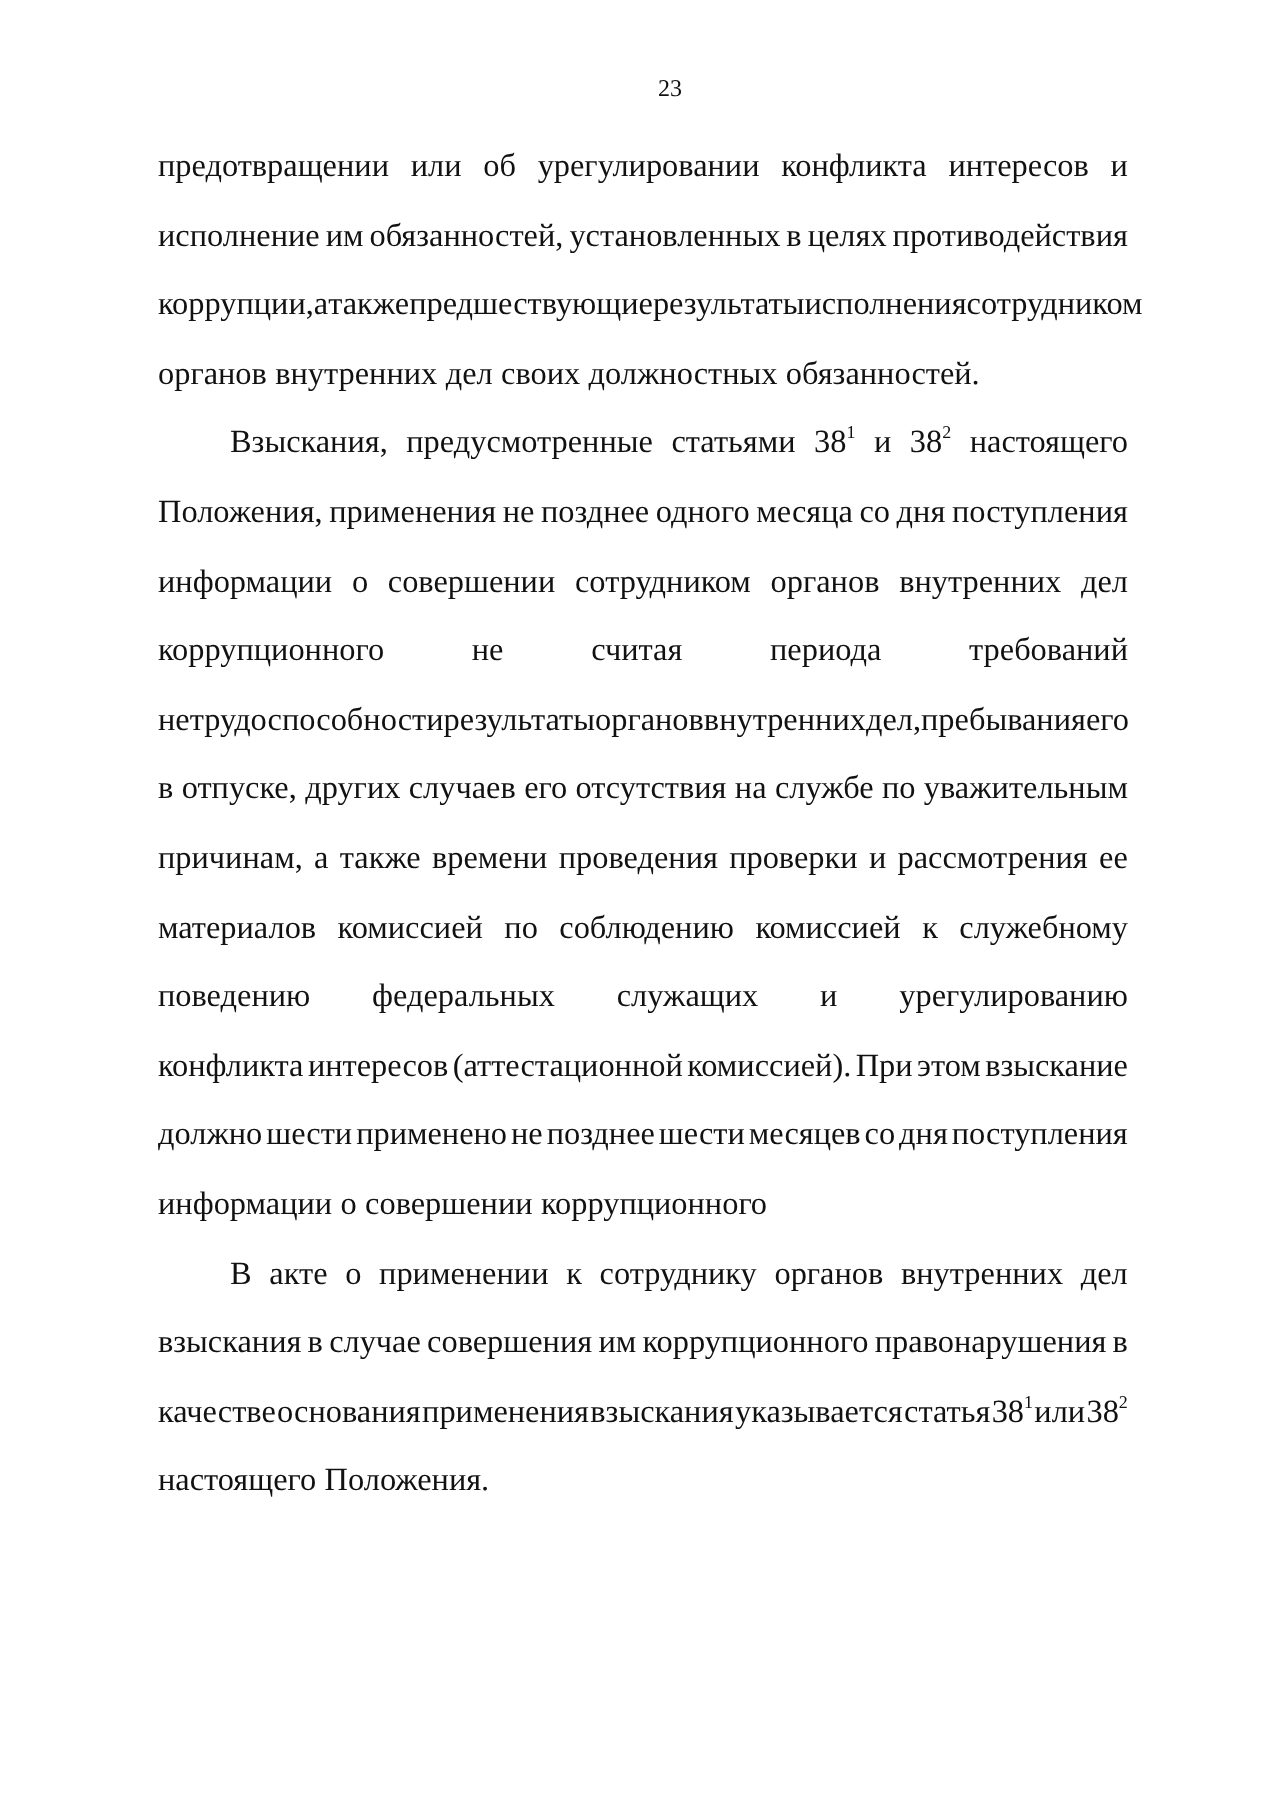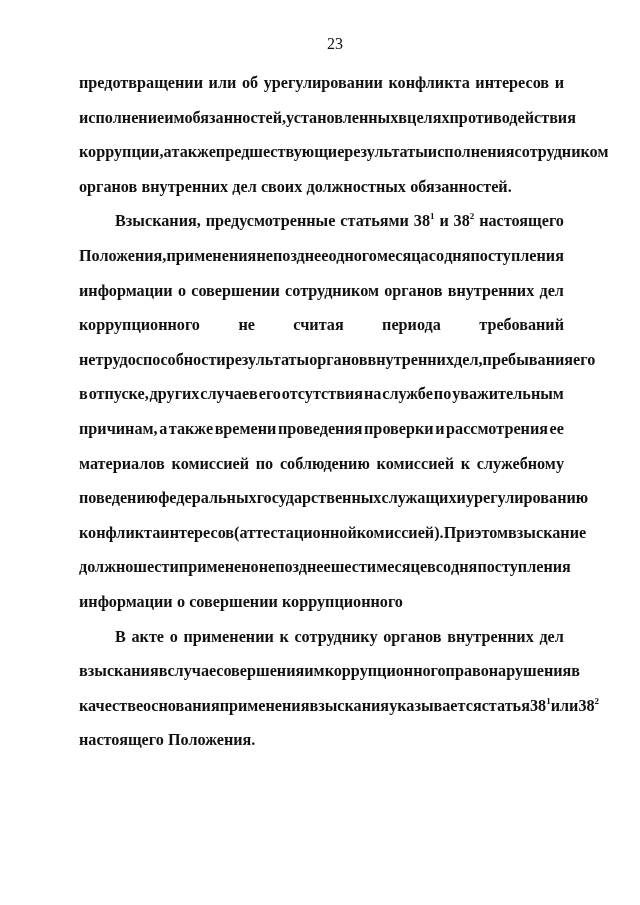--- a/index.html
+++ b/index.html
@@ -16,29 +16,28 @@
       color: #111111;
     }
     .page-number {
       position: absolute;
       top: 35px;
       left: 0;
       width: 640px;
       padding-left: 30px;
       box-sizing: border-box;
       text-align: center;
-      font-size: 16px;
+      font-size: 12px;
       line-height: 18px;
     }
     .body-text {
       position: absolute;
       left: 79px;
       top: 73px;
       width: 485px;
-      font-weight: bold;
     }
     .line {
       display: block;
       height: 34.6px;
       font-size: 16.2px;
       line-height: 20px;
       text-align: justify;
       text-align-last: justify;
       white-space: nowrap;
       overflow: visible;
@@ -205,21 +204,20 @@
           <span>соблюдению</span>
           <span>комиссией</span>
           <span>к</span>
           <span>служебному</span>
         </div>
       </div>
       <div class="line">
         <div class="words">
           <span>поведению</span>
           <span>федеральных</span>
-          <span>государственных</span>
           <span>служащих</span>
           <span>и</span>
           <span>урегулированию</span>
         </div>
       </div>
       <div class="line">
         <div class="words">
           <span>конфликта</span>
           <span>интересов</span>
           <span>(аттестационной</span>

